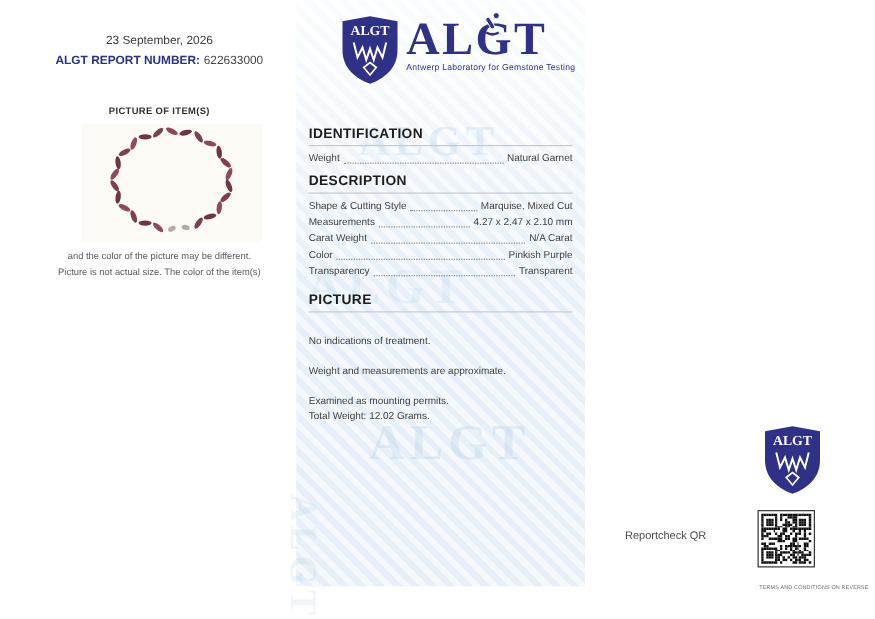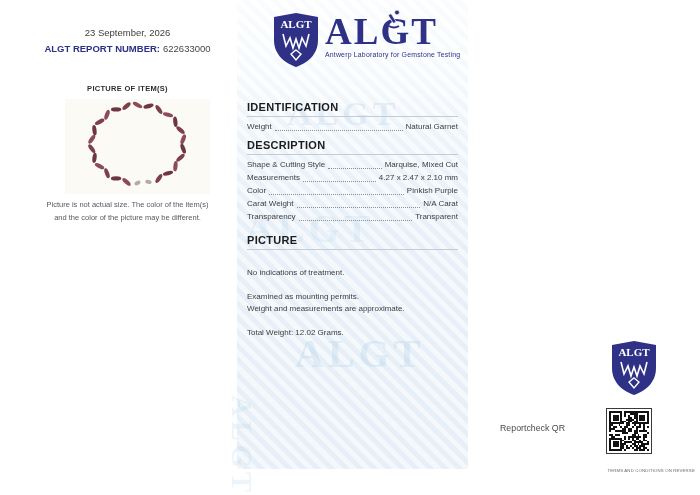--- a/index.html
+++ b/index.html
@@ -95,22 +95,22 @@
           <ellipse cx="118.16460820851049" cy="49.7009305299576" rx="5.2" ry="2.1" transform="rotate(428.9 118.2 49.7)" fill="#6e3644"></ellipse>
           <ellipse cx="115.51074716352909" cy="58.82959059465888" rx="5.2" ry="2.1" transform="rotate(498.8 115.5 58.8)" fill="#7c3f4e"></ellipse>
           <ellipse cx="110.35725783110823" cy="67.15452512251504" rx="5.2" ry="2.1" transform="rotate(456.6 110.4 67.2)" fill="#8d4b5a"></ellipse>
           <ellipse cx="103.0036422790766" cy="74.19191917867293" rx="5.2" ry="2.1" transform="rotate(526.5 103.0 74.2)" fill="#6e3644"></ellipse>
           <ellipse cx="93.87726591401335" cy="79.53278500047519" rx="5.2" ry="2.1" transform="rotate(484.3 93.9 79.5)" fill="#7c3f4e"></ellipse>
           <ellipse cx="83.50852055722765" cy="82.86673087961603" rx="3.2" ry="2" transform="rotate(554.2 83.5 82.9)" fill="#b3aca0"></ellipse>
         </g>
     </svg>
 
     <div class="disclaimer">
+      <div>and the color of the picture may be different.</div>
       <div>Picture is not actual size. The color of the item(s)</div>
-      <div>and the color of the picture may be different.</div>
     </div>
   </div>
 
   <div class="panel">
     <div class="hatch"></div>
     <span class="wm">ALGT</span>
     <span class="wm">ALGT</span>
     <span class="wm">ALGT</span>
     <span class="wm">ALGT</span>
 
@@ -148,41 +148,41 @@
         <span class="lbl">Shape &amp; Cutting Style</span>
         <span class="dots"></span>
         <span class="val">Marquise, Mixed Cut</span>
       </div>
       <div class="dotrow">
         <span class="lbl">Measurements</span>
         <span class="dots"></span>
         <span class="val">4.27 x 2.47 x 2.10 mm</span>
       </div>
       <div class="dotrow">
+        <span class="lbl">Carat Weight</span>
+        <span class="dots"></span>
+        <span class="val">N/A Carat</span>
+      </div>
+      <div class="dotrow">
         <span class="lbl">Color</span>
         <span class="dots"></span>
         <span class="val">Pinkish Purple</span>
-      </div>
-      <div class="dotrow">
-        <span class="lbl">Carat Weight</span>
-        <span class="dots"></span>
-        <span class="val">N/A Carat</span>
       </div>
       <div class="dotrow">
         <span class="lbl">Transparency</span>
         <span class="dots"></span>
         <span class="val">Transparent</span>
       </div>
     </div>
 
     <div class="section sec-comments">
       <div class="sec-heading">PICTURE</div>
       <div class="comment-line cm0">No indications of treatment.</div>
+      <div class="comment-line cm2">Weight and measurements are approximate.</div>
       <div class="comment-line cm1">Examined as mounting permits.</div>
-      <div class="comment-line cm2">Weight and measurements are approximate.</div>
       <div class="comment-line">Total Weight: 12.02 Grams.</div>
     </div>
   </div>
 
 
   <svg class="shield-right" width="46" height="56" viewBox="0 0 46 56" xmlns="http://www.w3.org/2000/svg">
     <path d="M23 1 L45 5 L45 28 C45 43 34 51 23 55 C12 51 1 43 1 28 L1 5 Z" fill="#2e3185"></path>
     <text x="23" y="16" text-anchor="middle" font-family="Liberation Serif,serif" font-weight="bold" font-size="11" fill="#ffffff">ALGT</text>
     <path d="M10 22 L13 34 L17 26 L20 36 L23 27 L26 36 L29 26 L33 34 L36 22" stroke="#ffffff" stroke-width="1.6" fill="none"></path>
     <path d="M23 38 L28 42 L23 48 L18 42 Z" fill="none" stroke="#ffffff" stroke-width="1.4"></path>

